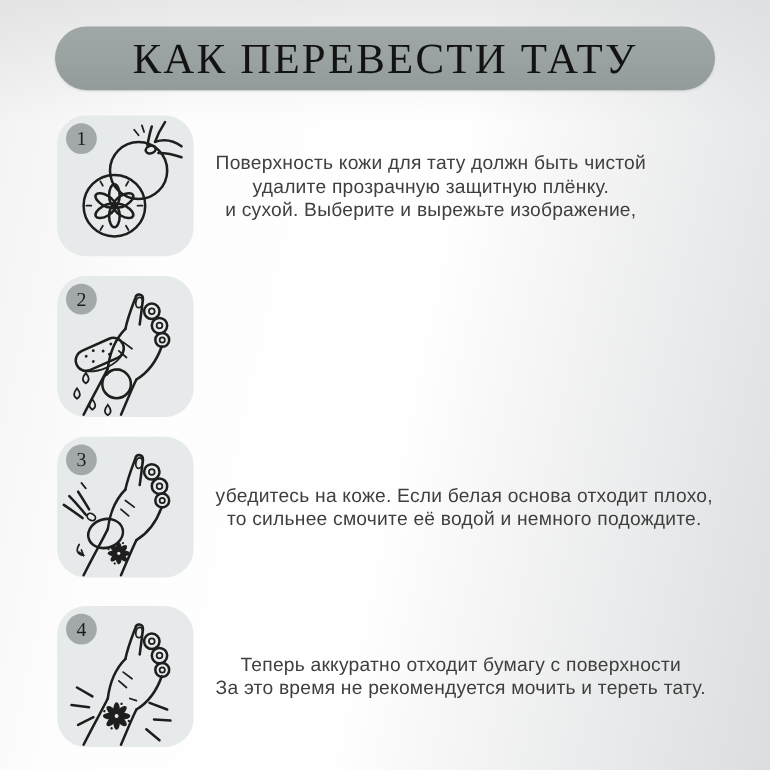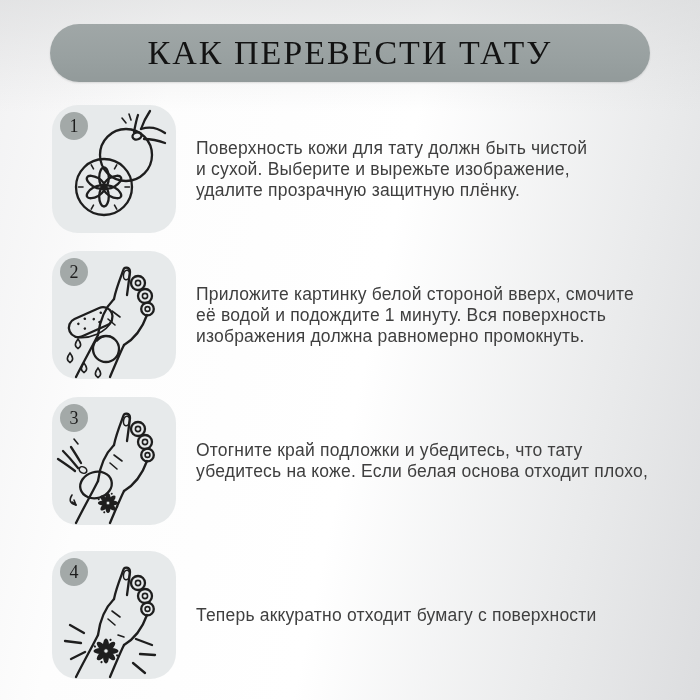--- a/index.html
+++ b/index.html
@@ -15,21 +15,21 @@
   
   .title-pill {
     position:absolute; left:50px; top:24px; width:600px; height:58px;
     border-radius:29px;
     background:linear-gradient(180deg, #a0a7a7 0%, #99a1a1 55%, #929a9a 100%);
     display:flex; align-items:center; justify-content:center;
     box-shadow:0 1px 2px rgba(0,0,0,0.12);
   }
   .title-pill h1 {
     margin:0; font-family:"Liberation Serif", serif; font-weight:500;
-    font-size:34px; letter-spacing:2px; color:#131313; white-space:nowrap;
+    font-size:39px; letter-spacing:2px; color:#131313; white-space:nowrap;
   }
 
   
   .steps { position:absolute; left:52px; top:105px; display:flex; flex-direction:column; gap:18px; }
   .step { display:flex; align-items:center; height:128px; }
   .step.last { margin-top:8px; }
   .card {
     position:relative; flex:none; width:124px; height:128px;
     border-radius:26px; background:#e7eaeb;
   }
@@ -37,21 +37,21 @@
     position:absolute; left:8px; top:7px; width:28px; height:28px; border-radius:50%;
     background:#a3a9a8; color:#1d1d1d;
     font-family:"Liberation Serif", serif; font-size:18px;
     display:flex; align-items:center; justify-content:center;
   }
   .card svg { position:absolute; left:0; top:0; width:124px; height:128px; }
   .art { fill:none; stroke:#1e1e1e; stroke-width:2.3; stroke-linecap:round; stroke-linejoin:round; }
   .art-thin { fill:none; stroke:#1e1e1e; stroke-width:1.6; stroke-linecap:round; }
   .ink { fill:#1e1e1e; stroke:none; }
 
-  .text { margin-left:20px; color:#3f3f3f; font-size:17.5px; line-height:21px; letter-spacing:0.2px; }
+  .text { margin-left:20px; color:#3f3f3f; font-size:17.5px; line-height:21px; letter-spacing:0.2px;text-align:center; }
   .line { white-space:nowrap; }
 </style>
 </head>
 <body>
 
 <div class="canvas">
 
   <div class="title-pill">
     <h1>КАК ПЕРЕВЕСТИ ТАТУ</h1>
   </div>
@@ -83,22 +83,22 @@
           <path class="art" d="M98,6 C94,12 91,18 89,24"></path>
           <ellipse class="art" cx="85" cy="31" rx="4.6" ry="3.4" transform="rotate(-18 85 31)"></ellipse>
           <path class="art" d="M89,24 C98,21 106,23 113,28"></path>
           <path class="art" d="M113,38 C105,35 98,34 92,34"></path>
           <line class="art-thin" x1="70" y1="13" x2="74" y2="18"></line>
           <line class="art-thin" x1="77" y1="9" x2="79" y2="15"></line>
         </svg>
       </div>
       <div class="text">
         <div class="line">Поверхность кожи для тату должн быть чистой</div>
+        <div class="line">удалите прозрачную защитную плёнку.</div>
         <div class="line">и сухой. Выберите и вырежьте изображение,</div>
-        <div class="line">удалите прозрачную защитную плёнку.</div>
       </div>
     </section>
 
     <section class="step">
       <div class="card">
         <div class="badge">2</div>
         <svg viewBox="0 0 124 128" aria-hidden="true">
 
           <path class="art" d="M24,126 C32,110 40,96 46,84"></path>
           <path class="art" d="M58,126 C64,112 68,102 72,94"></path>
@@ -128,25 +128,20 @@
             <circle class="ink" cx="31" cy="75" r="1.3"></circle>
               <circle class="ink" cx="47" cy="75" r="1.3"></circle>
           </g>
 
           <path class="art-thin" d="M26,88 C29,92 30,95 26,97.5 C22,95 23,92 26,88 Z"></path>
           <path class="art-thin" d="M18,102 C21,106 22,109 18,111.5 C14,109 15,106 18,102 Z"></path>
           <path class="art-thin" d="M32,112 C35,116 36,119 32,121.5 C28,119 29,116 32,112 Z"></path>
           <path class="art-thin" d="M46,117 C49,121 50,124 46,126.5 C42,124 43,121 46,117 Z"></path>
         </svg>
       </div>
-      <div class="text">
-        <div class="line">Приложите картинку белой стороной вверх, смочите</div>
-        <div class="line">её водой и подождите 1 минуту. Вся поверхность</div>
-        <div class="line">изображения должна равномерно промокнуть.</div>
-      </div>
     </section>
 
     <section class="step">
       <div class="card">
         <div class="badge">3</div>
         <svg viewBox="0 0 124 128" aria-hidden="true">
 
           <path class="art" d="M24,126 C32,110 40,96 46,84"></path>
           <path class="art" d="M58,126 C64,112 68,102 72,94"></path>
           <path class="art" d="M46,84 C48,68 54,56 62,48"></path>
@@ -184,22 +179,22 @@
             <ellipse class="ink" cx="0" cy="-4.5" rx="2.6" ry="5.6" transform="rotate(315)"></ellipse>
             <circle cx="0" cy="0" r="2" fill="#e7eaeb" stroke="#1e1e1e" stroke-width="1"></circle>
             <circle class="ink" cx="0" cy="-10" r="1" transform="rotate(22)"></circle>
             <circle class="ink" cx="0" cy="-10" r="1" transform="rotate(112)"></circle>
             <circle class="ink" cx="0" cy="-10" r="1" transform="rotate(202)"></circle>
             <circle class="ink" cx="0" cy="-10" r="1" transform="rotate(292)"></circle>
           </g>
         </svg>
       </div>
       <div class="text">
-        <div class="line">Отогните край подложки и убедитесь, что тату</div>
         <div class="line">убедитесь на коже. Если белая основа отходит плохо,</div>
+        <div class="line">то сильнее смочите её водой и немного подождите.</div>
       </div>
     </section>
 
     <section class="step last">
       <div class="card">
         <div class="badge">4</div>
         <svg viewBox="0 0 124 128" aria-hidden="true">
 
           <path class="art" d="M24,126 C32,110 40,96 46,84"></path>
           <path class="art" d="M58,126 C64,112 68,102 72,94"></path>
@@ -236,17 +231,18 @@
           <line class="art" x1="13" y1="90" x2="29" y2="92"></line>
           <line class="art" x1="19" y1="108" x2="33" y2="101"></line>
           <line class="art" x1="84" y1="88" x2="100" y2="94"></line>
           <line class="art" x1="88" y1="103" x2="103" y2="104"></line>
           <line class="art" x1="81" y1="112" x2="93" y2="122"></line>
           <line class="art-thin" x1="66" y1="84" x2="72" y2="86"></line>
         </svg>
       </div>
       <div class="text">
         <div class="line">Теперь аккуратно отходит бумагу с поверхности</div>
+        <div class="line">За это время не рекомендуется мочить и тереть тату.</div>
       </div>
     </section>
 
   </div>
 </div>
 
 </body></html>

